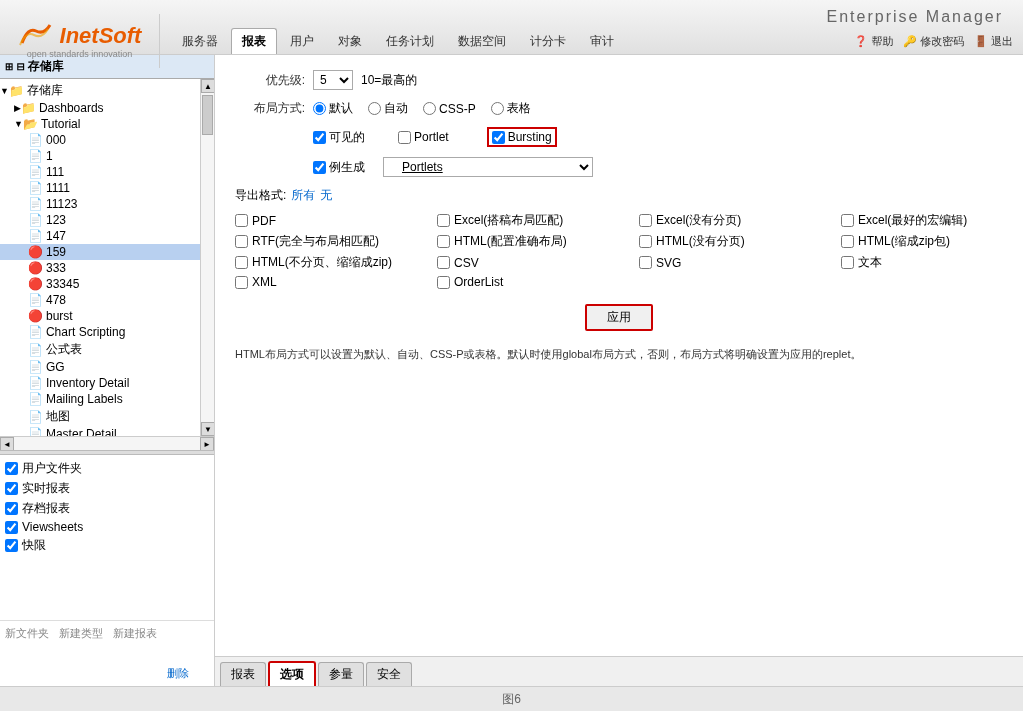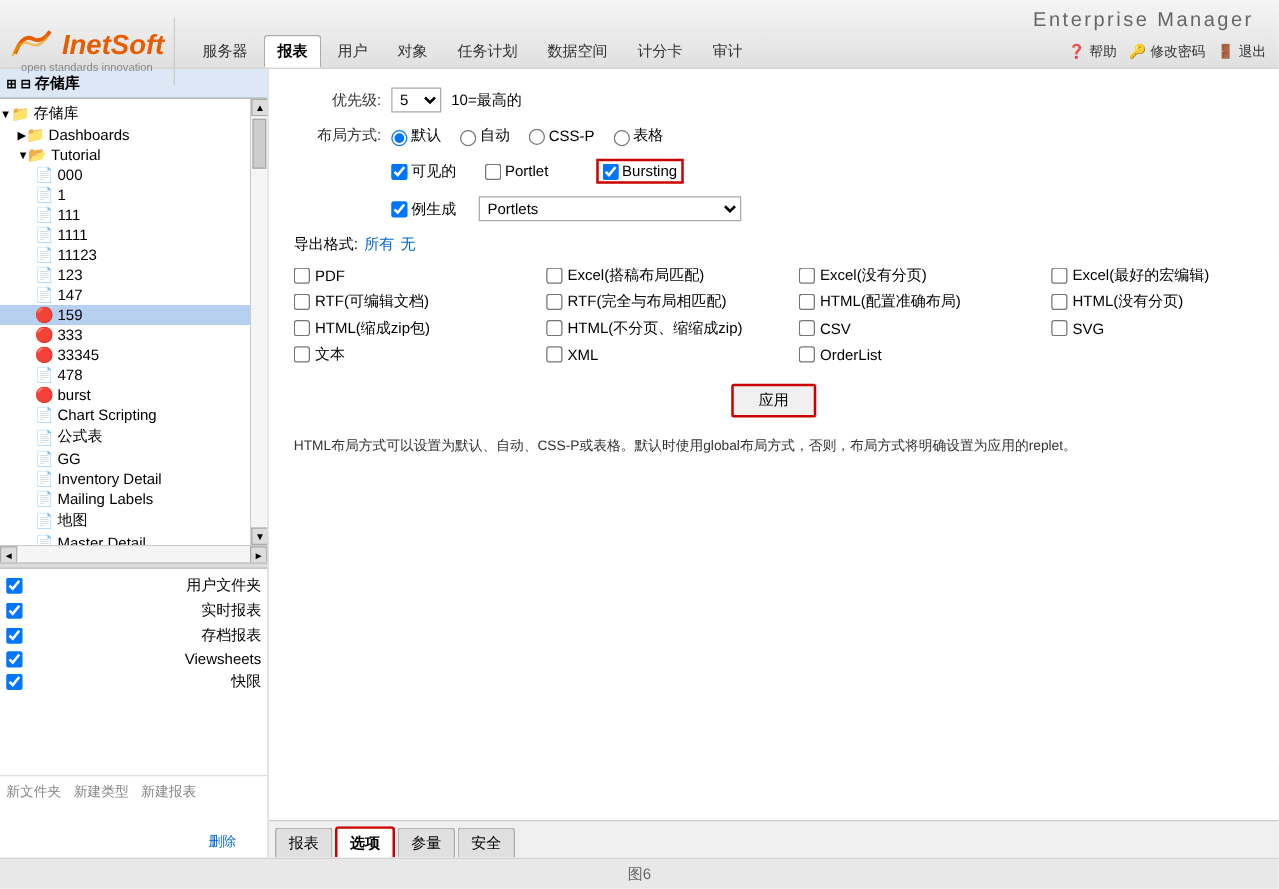--- a/index.html
+++ b/index.html
@@ -1,20 +1,20 @@
 <!DOCTYPE html>
 <html><head>
   <meta charset="utf-8">
   <style>
     * { box-sizing: border-box; margin: 0; padding: 0; font-family: Arial, sans-serif; font-size: 12px; }
     body { background: #f0f0f0; width: 1023px; height: 711px; overflow: hidden; }
 
     
     .header { background: linear-gradient(180deg, #f5f5f5 0%, #e0e0e0 100%); height: 55px; display: flex; align-items: center; border-bottom: 1px solid #ccc; position: relative; }
-    .logo-area { width: 140px; display: flex; flex-direction: column; align-items: center; justify-content: center; height: 100%; border-right: 1px solid #ccc; padding: 5px; margin-top: 28px; }
+    .logo-area { width: 160px; display: flex; flex-direction: column; align-items: center; justify-content: center; height: 100%; border-right: 1px solid #ccc; padding: 5px; margin-top: 28px; }
     .logo-text { color: #e85c00; font-size: 22px; font-weight: bold; font-style: italic; }
     .logo-sub { color: #888; font-size: 9px; }
     .logo-icon { width: 36px; height: 26px; position: relative; }
     .logo-icon svg { width: 36px; height: 26px; }
     .logo-top { display: flex; align-items: center; gap: 6px; }
     .enterprise-title { position: absolute; right: 20px; top: 8px; color: #666; font-size: 16px; letter-spacing: 2px; }
     .top-nav { display: flex; align-items: flex-end; height: 100%; padding-left: 10px; flex: 1; }
     .nav-tab { padding: 4px 10px; margin: 0 1px; cursor: pointer; border: 1px solid transparent; border-bottom: none; background: transparent; color: #333; border-radius: 3px 3px 0 0; }
     .nav-tab.active { background: #fff; border-color: #aaa; font-weight: bold; color: #000; }
     .top-actions { position: absolute; right: 10px; bottom: 5px; display: flex; gap: 10px; align-items: center; }
@@ -25,40 +25,40 @@
 
     
     .left-panel { width: 215px; background: #fff; border-right: 1px solid #ccc; display: flex; flex-direction: column; overflow: hidden; }
     .left-panel-top { flex: 1; overflow: hidden; display: flex; flex-direction: column; }
     .tree-header { background: #dce8f5; padding: 3px 5px; display: flex; align-items: center; gap: 3px; border-bottom: 1px solid #aaa; font-weight: bold; }
     .tree-area { flex: 1; overflow-y: auto; overflow-x: hidden; padding: 2px 0; }
     .tree-item { display: flex; align-items: center; padding: 1px 0; cursor: pointer; white-space: nowrap; }
     .tree-item.selected { background: #b8d0f0; }
     .divider-h { height: 5px; background: #ddd; border-top: 1px solid #bbb; border-bottom: 1px solid #bbb; cursor: row-resize; }
     .left-panel-bottom { height: 165px; overflow-y: auto; padding: 5px; display: flex; flex-direction: column; gap: 3px; }
-    .checkbox-row { display: flex; align-items: center; gap: 4px; justify-content: space-between; }
+    .checkbox-row { display: flex; align-items: center; gap: 4px; }
     .bottom-actions { display: flex; gap: 10px; padding: 5px; border-top: 1px solid #ddd; }
     .bottom-link { color: #888; cursor: pointer; font-size: 11px; }
     .bottom-link.active { color: #0066cc; margin-top: 40px; }
 
     
     .right-panel { flex: 1; background: #f5f5f5; display: flex; flex-direction: column; overflow: hidden; }
     .content-area { flex: 1; overflow-y: auto; padding: 15px 20px; background: #fff; margin: 0; }
 
     .form-row { display: flex; align-items: center; margin-bottom: 10px; gap: 8px; }
     .form-label { width: 70px; text-align: right; color: #333; }
     .priority-select { padding: 1px 2px; border: 1px solid #aaa; background: #fff; font-size: 12px; }
 
     .layout-options { display: flex; align-items: center; gap: 15px; flex-wrap: wrap; }
-    .radio-option { display: flex; align-items: flex-end; gap: 3px; cursor: pointer; }
+    .radio-option { display: flex; align-items: center; gap: 3px; cursor: pointer; }
 
     .checkbox-option { display: flex; align-items: center; gap: 3px; cursor: pointer; }
     .checkbox-highlighted { border: 2px solid #cc0000; padding: 1px 3px; display: flex; align-items: center; gap: 3px; }
 
-    .portlet-select { padding: 1px 2px; border: 1px solid #aaa; background: #fff; font-size: 12px; width: 210px; }
+    .portlet-select { padding: 1px 14px; border: 1px solid #aaa; background: #fff; font-size: 12px; width: 210px; text-decoration: underline; }
 
     .export-section { margin-top: 10px; }
     .export-header { display: flex; gap: 5px; margin-bottom: 8px; align-items: center; }
     .export-link { color: #0066cc; cursor: pointer; text-decoration: none; }
     .export-grid { display: grid; grid-template-columns: 1fr 1fr 1fr 1fr; gap: 4px 40px; margin-top: 5px; }
     .export-item { display: flex; align-items: center; gap: 4px; }
 
     .apply-btn { margin-top: 15px; display: flex; justify-content: center; }
     .btn-apply { padding: 3px 20px; background: #f0f0f0; border: 2px solid #cc0000; cursor: pointer; font-size: 12px; border-radius: 2px; }
 
@@ -363,21 +363,21 @@
           </label>
         </div>
       </div>
 
       <div class="form-row">
         <span class="form-label"></span>
         <label class="checkbox-option">
           <input type="checkbox" checked="" style="">
           <span>可见的</span>
         </label>
-        <label class="checkbox-option" style="margin-left:15px;">
+        <label class="checkbox-option" style="margin-left:25px;">
           <input type="checkbox" style="">
           <span>Portlet</span>
         </label>
         <div class="checkbox-highlighted" style="margin-left:30px;">
           <input type="checkbox" checked="" style="">
           <span>Bursting</span>
         </div>
       </div>
 
       <div class="form-row">
@@ -409,24 +409,20 @@
             <div class="export-item">
               <input type="checkbox" style="">
               <span>Excel(没有分页)</span>
             </div>
             <div class="export-item">
               <input type="checkbox" style="">
               <span>Excel(最好的宏编辑)</span>
             </div>
             <div class="export-item">
               <input type="checkbox" style="">
-              <span>RTF(可编辑文档)</span>
-            </div>
-            <div class="export-item">
-              <input type="checkbox" style="">
               <span>RTF(完全与布局相匹配)</span>
             </div>
             <div class="export-item">
               <input type="checkbox" style="">
               <span>HTML(配置准确布局)</span>
             </div>
             <div class="export-item">
               <input type="checkbox" style="">
               <span>HTML(没有分页)</span>
             </div>

